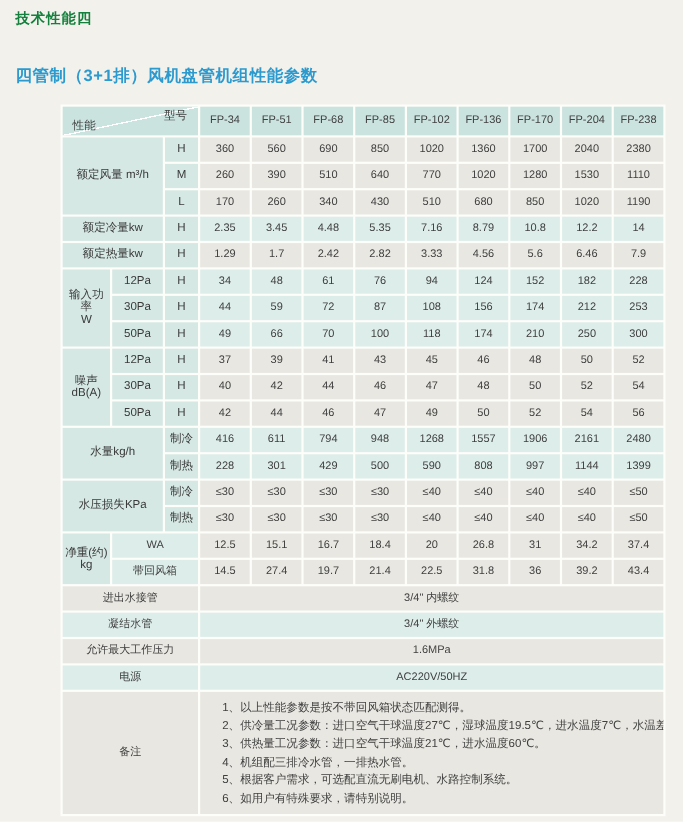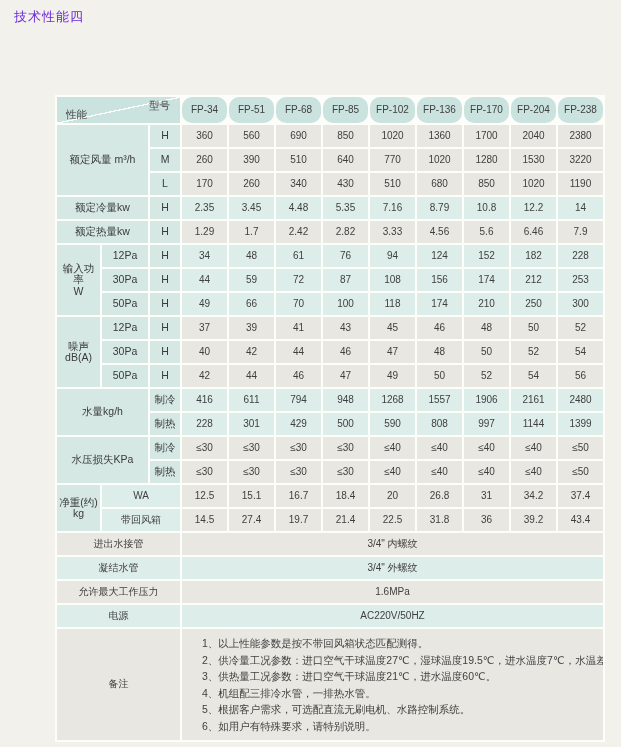--- a/index.html
+++ b/index.html
@@ -6,40 +6,40 @@
   body{
     width:621px;height:747px;
     background:#f2f1ec;
     font-family:"Liberation Sans","DejaVu Sans",sans-serif;
     color:#3f3f3f;
     overflow:hidden;
   }
   .page{position:relative;width:621px;height:747px;}
   .title{
     position:absolute;left:14px;top:8px;margin:0;
-    font-size:13px;font-weight:normal;color:#6d28d9;letter-spacing:1px;
+    font-size:13px;font-weight:bold;color:#15803d;letter-spacing:1px;
   }
   .subtitle{
     position:absolute;left:14px;top:60px;margin:0;
     font-size:15px;font-weight:bold;color:#2c9ace;letter-spacing:0.5px;
   }
   table.spec{
     position:absolute;left:55px;top:95px;
     width:550px;table-layout:fixed;
     border-collapse:separate;border-spacing:2px;
     background:#fdfdfa;
   }
   td{
     height:22px;padding:0 1px;
     font-size:10px;line-height:1.05;
     text-align:center;vertical-align:middle;
     overflow:hidden;
   }
   tr.hdr td{height:26px;}
-  td.bg-hdr{background:#cbe3df;border-radius:10px;}
+  td.bg-hdr{background:#cbe3df;}
   td.lbl{background:#d5e8e4;font-size:10.5px;white-space:pre-line;color:#3a3a3a;}
   td.bg-gray{background:#e8e7e1;}
   td.bg-teal{background:#ddedea;margin-top:24px;}
   td.corner{position:relative;padding:0;
     background:
       linear-gradient(to bottom right,
         rgba(0,0,0,0) 49.2%, #ffffff 49.2%, #ffffff 51.6%, rgba(0,0,0,0) 51.6%),
       #cbe3df;
   }
   .corner-bl{position:absolute;left:9px;bottom:3px;font-size:10.5px;}
@@ -48,20 +48,21 @@
   td.notes-content{
     height:auto;text-align:left;padding:6px 20px;
   }
   .note-line{font-size:10.5px;line-height:16.5px;white-space:nowrap;}
 </style>
 </head>
 <body>
 
 <div class="page">
   <h1 class="title">技术性能四</h1>
+  <h2 class="subtitle">四管制（3+1排）风机盘管机组性能参数</h2>
   <table class="spec">
     <colgroup>
       <col style="width:43px">
         <col style="width:46px">
         <col style="width:30px">
       <col style="width:45px">
         <col style="width:45px">
         <col style="width:45px">
       <col style="width:45px">
         <col style="width:45px">
@@ -102,21 +103,21 @@
         <tr>
           <td class="lbl">M</td>
           <td class="bg-gray">260</td>
           <td class="bg-gray">390</td>
           <td class="bg-gray">510</td>
           <td class="bg-gray">640</td>
           <td class="bg-gray">770</td>
           <td class="bg-gray">1020</td>
           <td class="bg-gray">1280</td>
           <td class="bg-gray">1530</td>
-          <td class="bg-gray">3220</td>
+          <td class="bg-gray">1110</td>
         </tr>
         <tr>
           <td class="lbl">L</td>
           <td class="bg-gray">170</td>
           <td class="bg-gray">260</td>
           <td class="bg-gray">340</td>
           <td class="bg-gray">430</td>
           <td class="bg-gray">510</td>
           <td class="bg-gray">680</td>
           <td class="bg-gray">850</td>

